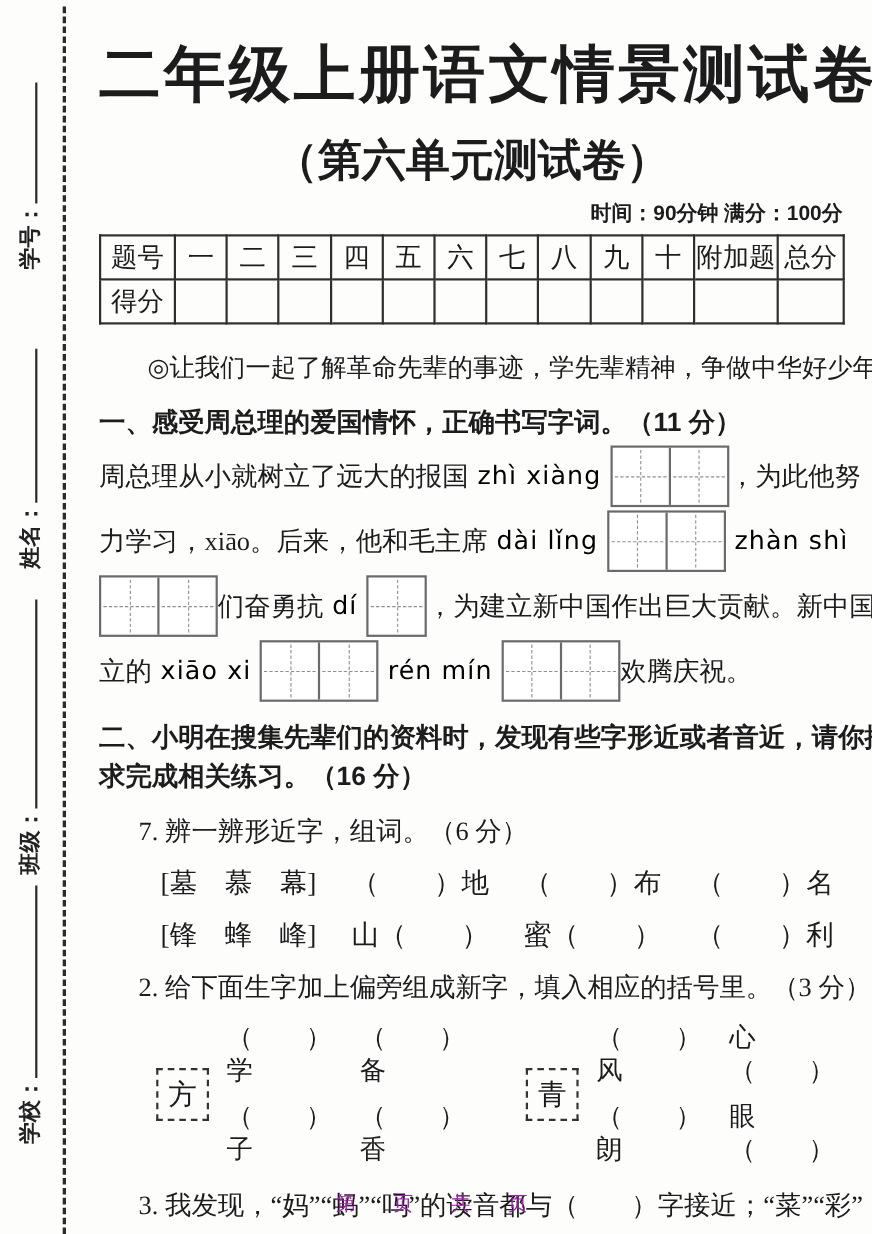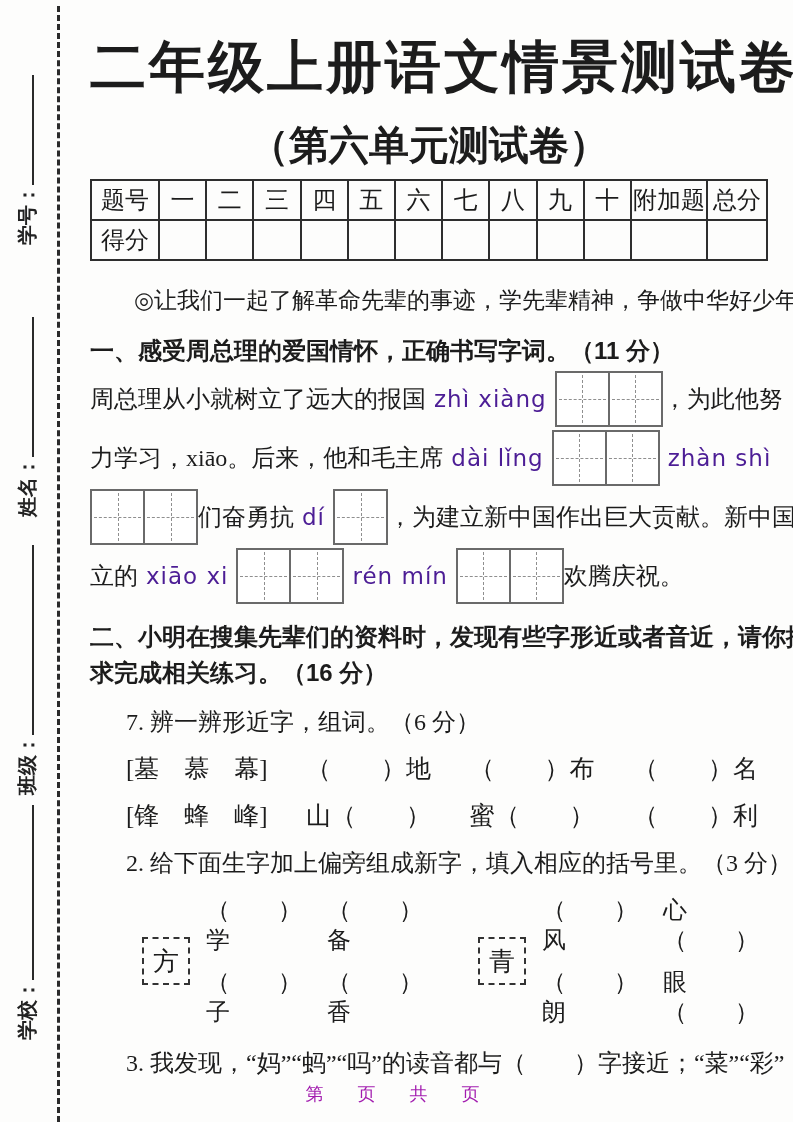--- a/index.html
+++ b/index.html
@@ -53,38 +53,38 @@
   .intro{margin-top:24px;font-size:23px;text-indent:44px;white-space:nowrap;}
   .h-sec{
     margin-top:17px;font-size:24px;font-weight:700;line-height:36px;
     font-family:"Liberation Sans","DejaVu Sans",sans-serif;white-space:nowrap;
   }
   
   .wline{display:flex;align-items:center;height:59px;font-size:24px;white-space:nowrap;}
   .wline .ind{display:inline-block;width:48px;}
   .py{
     font-family:"DejaVu Sans","Liberation Sans",sans-serif;font-size:23px;
-    margin:0 8px;letter-spacing:1px;color:#4c1d95;
+    margin:0 8px;letter-spacing:1px;color:#000000;
   }
   .tzg{display:inline-flex;border:2px solid #6a6a6a;background:#fff;}
   .tzg-cell{position:relative;width:51px;height:52px;}
   .tzg-cell + .tzg-cell{border-left:2px solid #6a6a6a;}
   .tzg-cell::before{
     content:"";position:absolute;left:50%;top:2px;bottom:2px;width:0;
     border-left:1px dashed #8f8f8f;
   }
   .tzg-cell::after{
     content:"";position:absolute;top:50%;left:2px;right:2px;height:0;
     border-top:1px dashed #8f8f8f;
   }
   
   .q-title{margin:15px 0 0 36px;font-size:24px;white-space:nowrap;}
   .q1-row{
     display:flex;justify-content:space-between;align-items:center;
-    margin:14px 10px 0 36px;font-size:25px;white-space:nowrap;
+    margin:14px 10px 0 56px;font-size:25px;white-space:nowrap;
   }
   .q2-wrap{display:flex;align-items:center;margin:16px 0 0 52px;font-size:24px;}
   .q2-group{display:flex;align-items:center;}
   .q2-group + .q2-group{margin-left:46px;}
   .radical-box{
     width:44px;height:44px;border:2px dashed #333;display:flex;
     align-items:center;justify-content:center;font-size:26px;flex:none;
   }
   .q2-col{display:flex;flex-direction:column;margin-left:16px;}
   .q2-col span{line-height:30px;}
@@ -119,20 +119,21 @@
   </div>
   <div class="sb-item f4">
     <span>学校：</span>
     <span class="sb-line"></span>
   </div>
 
   <div class="content">
 
     <div class="title">二年级上册语文情景测试卷</div>
     <div class="subtitle">（第六单元测试卷）</div>
+    <div class="meta">时间：90分钟  满分：100分</div>
 
     <table class="score">
       <tbody>
           <tr>
         <td class="c-label">题号</td>
         <td>一</td>
         <td>二</td>
         <td>三</td>
         <td>四</td>
         <td>五</td>

